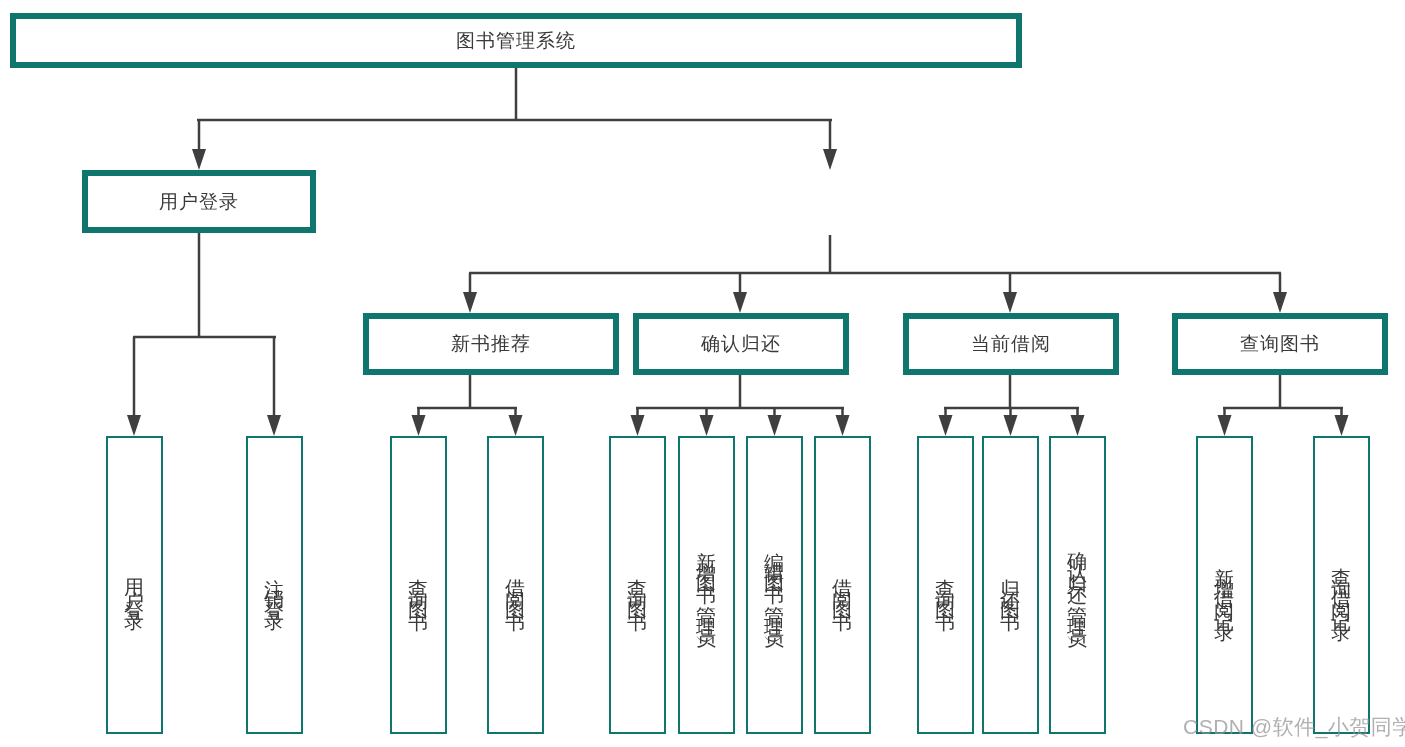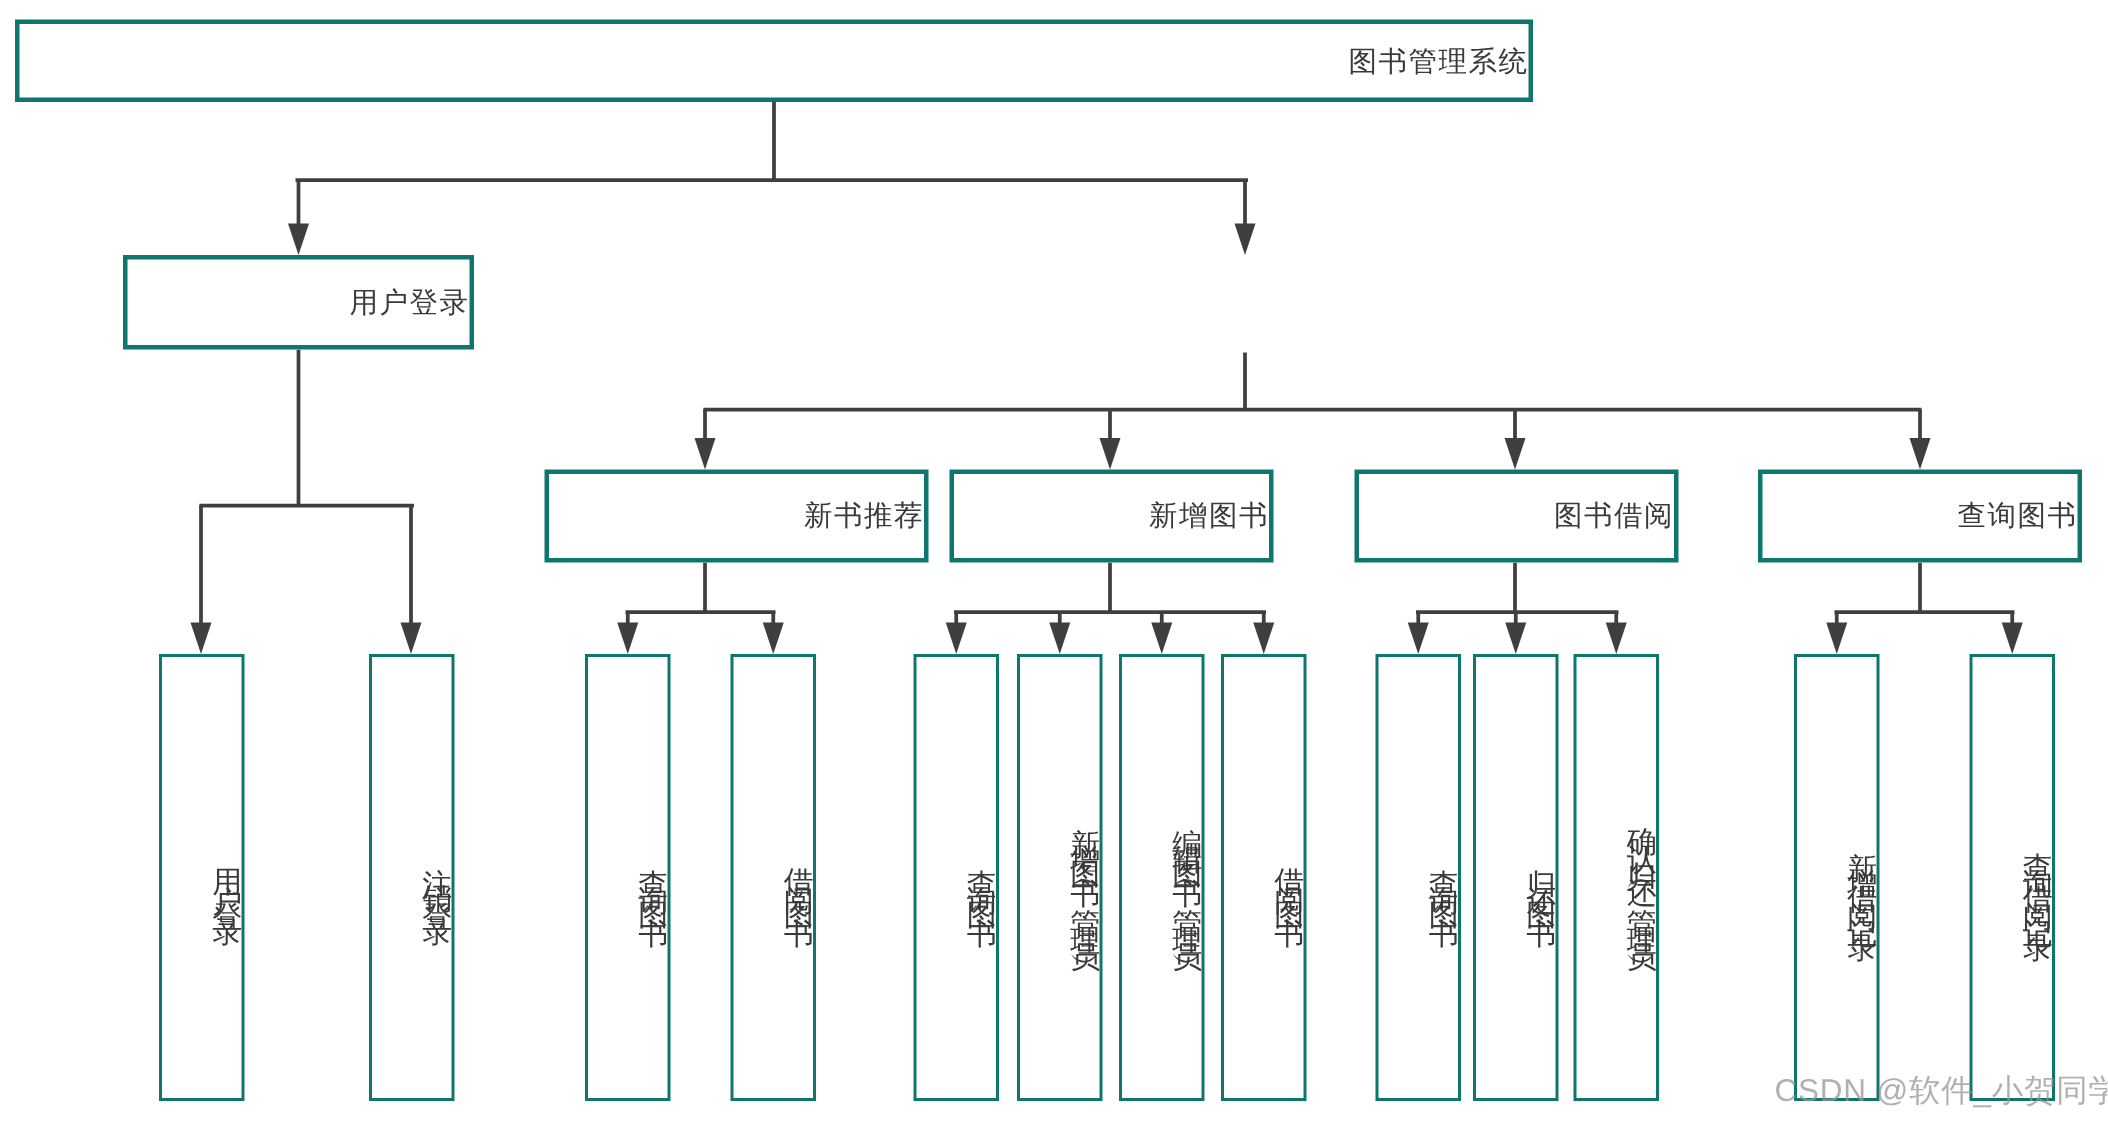--- a/index.html
+++ b/index.html
@@ -3,21 +3,21 @@
 <meta charset="utf-8">
 <style>
   html,body{margin:0;padding:0;background:#ffffff;}
   .canvas{
     position:relative;width:1405px;height:747px;background:#ffffff;
     font-family:"Liberation Sans",sans-serif;overflow:hidden;
   }
   .connector-layer{position:absolute;left:0;top:0;z-index:1;}
   .box{
     position:absolute;box-sizing:border-box;background:#ffffff;
-    border:3px solid #0f766e;display:flex;align-items:center;justify-content:flex-end;
+    border:6px solid #0f766e;display:flex;align-items:center;justify-content:center;
     color:#3a3a3a;font-size:19px;z-index:2;letter-spacing:1px;
   }
   .leaf{border-width:2.5px;}
   .vtext{
     writing-mode:vertical-rl;text-orientation:mixed;
     font-size:20px;letter-spacing:11px;line-height:1;
   }
   .watermark{
     position:absolute;left:1183px;top:713px;z-index:3;
     font-size:21px;color:rgba(150,150,150,0.75);white-space:nowrap;
@@ -100,24 +100,24 @@
   </div>
 
   <div class="box" style="left:82px;top:170px;width:234px;height:63px">
     <span>用户登录</span>
   </div>
 
   <div class="box" style="left:363px;top:313px;width:256px;height:62px">
     <span>新书推荐</span>
   </div>
   <div class="box" style="left:633px;top:313px;width:216px;height:62px">
-    <span>新增图书</span>
+    <span>确认归还</span>
   </div>
   <div class="box" style="left:903px;top:313px;width:216px;height:62px">
-    <span>图书借阅</span>
+    <span>当前借阅</span>
   </div>
   <div class="box" style="left:1172px;top:313px;width:216px;height:62px">
     <span>查询图书</span>
   </div>
 
   <div class="box leaf" style="left:106px;top:436px;width:57px;height:298px">
     <span class="vtext">用户登录</span>
   </div>
   <div class="box leaf" style="left:246px;top:436px;width:57px;height:298px">
     <span class="vtext">注销登录</span>

